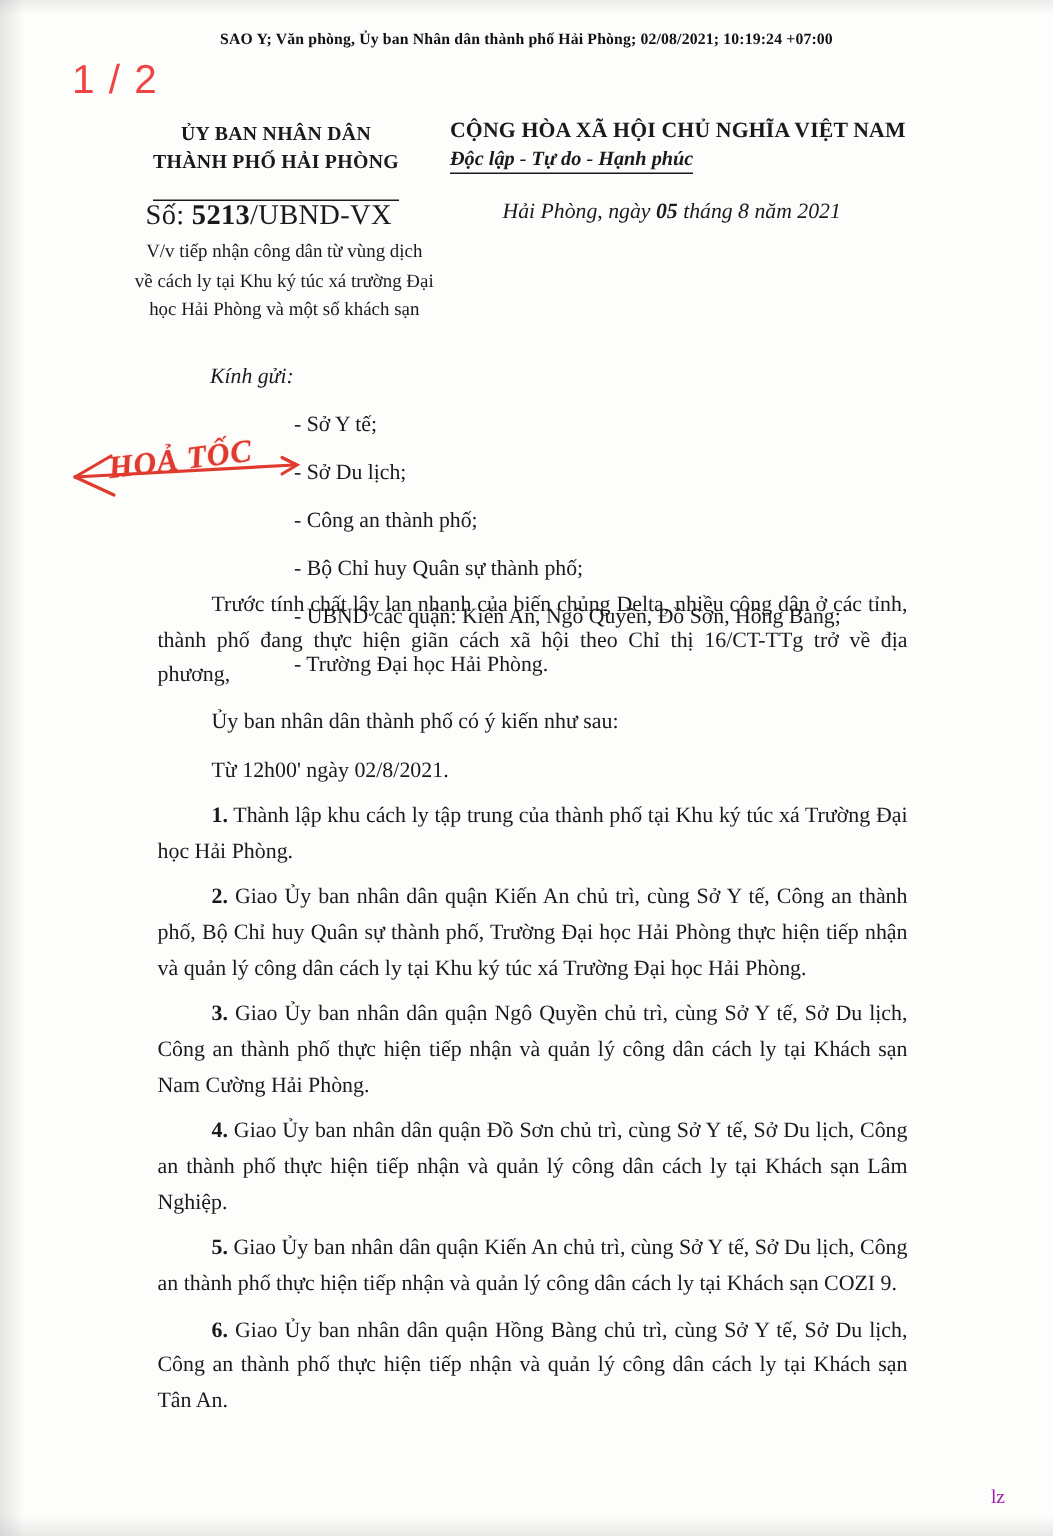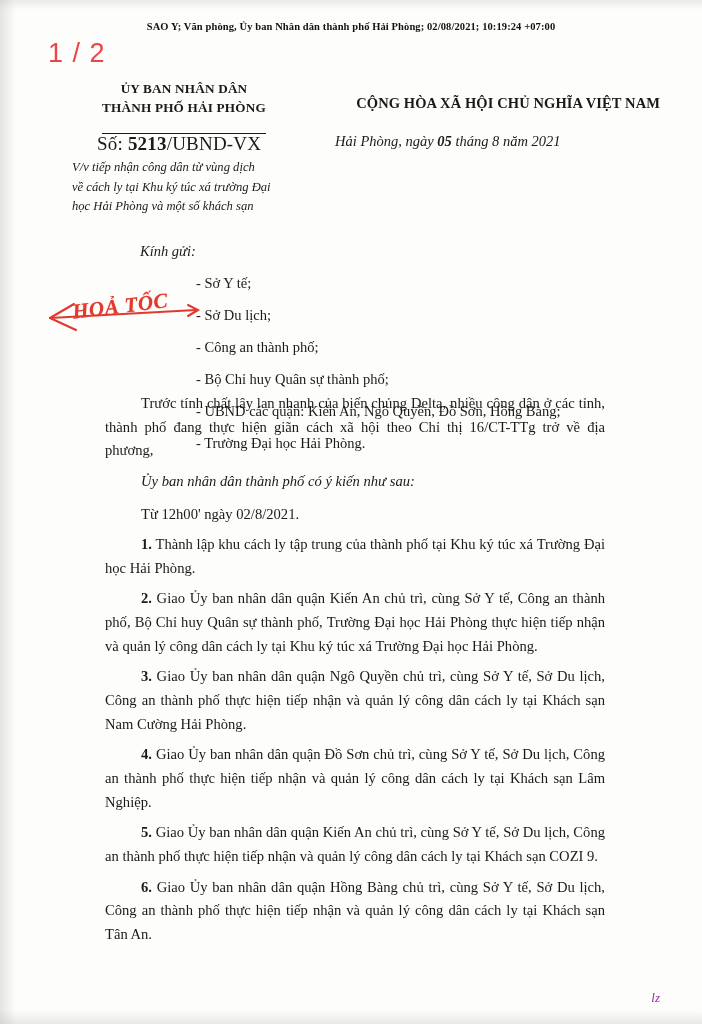--- a/index.html
+++ b/index.html
@@ -54,22 +54,21 @@
   .hdr-left .underline-wrap {
     display: inline-block;
     border-bottom: 1.3px solid #1a1a1a;
     padding-bottom: 16px;
   }
   .hdr-right {
     position: absolute;
     top: 79px;
     left: 300px;
     width: 360px;
-    text-align: right;
-    margin-top: 16px;
+    text-align: left;
   }
   .hdr-right .l1 {
     font-size: 14.5px;
     font-weight: bold;
     letter-spacing: 0.1px;
   }
   .hdr-right .l2 {
     font-size: 13.5px;
     font-weight: bold;
     font-style: italic;
@@ -98,22 +97,22 @@
   .place-date .day {
     font-weight: bold;
     font-style: italic;
   }
   .vv {
     position: absolute;
     top: 158px;
     left: 72px;
     width: 235px;
     font-size: 12.6px;
-    font-style: italic;
     line-height: 1.55;
+    text-align: center;
   }
   
   .kg-title {
     position: absolute;
     top: 243px;
     left: 140px;
     font-size: 14.5px;
     font-style: italic;
   }
   .kg-list {
@@ -156,33 +155,31 @@
     width: 500px;
     font-size: 14.6px;
     line-height: 1.62;
     text-align: justify;
   }
   .body-text p {
     margin: 0 0 7px 0;
     text-indent: 36px;
   }
   .body-text p.ital {
-    font-style: italic;
     margin-bottom: 9px;
   }
   .body-text b.num {
     font-weight: bold;
   }
   .footer-mark {
     position: absolute;
     bottom: 18px;
-    right: 42px;
+    right: 32px;
     font-size: 13px;
     color: #a21caf;
-    font-style: italic;
   }
   .edge-shadow-left {
     position: absolute;
     top: 0; left: 0;
     width: 16px; height: 1024px;
     background: linear-gradient(to right, rgba(170,170,170,0.30), rgba(255,255,255,0));
     pointer-events: none;
   }
   .edge-shadow-top {
     position: absolute;
@@ -212,20 +209,21 @@
 
   <div class="page-num">1 / 2</div>
 
   <div class="hdr-left">
     <div>ỦY BAN NHÂN DÂN</div>
     <div><span class="underline-wrap">THÀNH PHỐ HẢI PHÒNG</span></div>
   </div>
 
   <div class="hdr-right">
     <div class="l1">CỘNG HÒA XÃ HỘI CHỦ NGHĨA VIỆT NAM</div>
+    <div class="l2">Độc lập - Tự do - Hạnh phúc</div>
   </div>
 
   <div class="so-line">
     <span>Số: </span><span class="num">5213</span><span>/UBND-VX</span>
   </div>
 
   <div class="place-date">
     <span>Hải Phòng, ngày </span><span class="day">05</span><span> tháng </span><span>8</span><span> năm </span><span>2021</span>
   </div>
 

